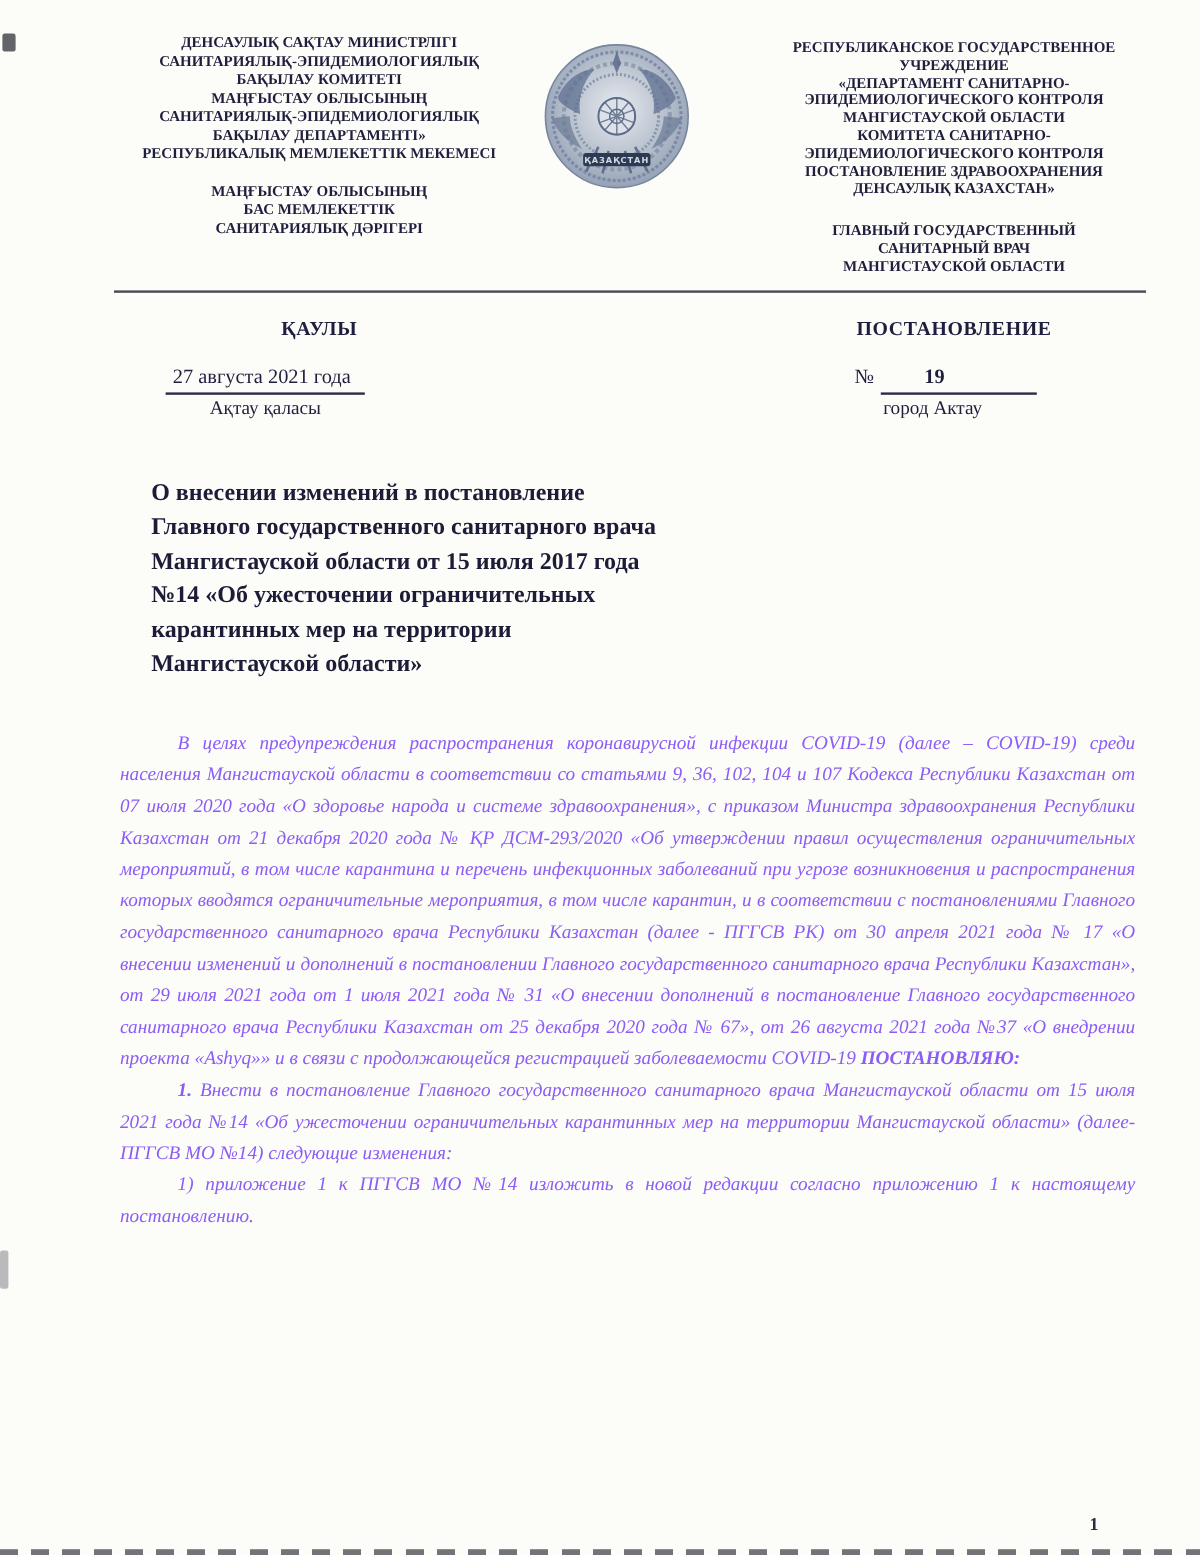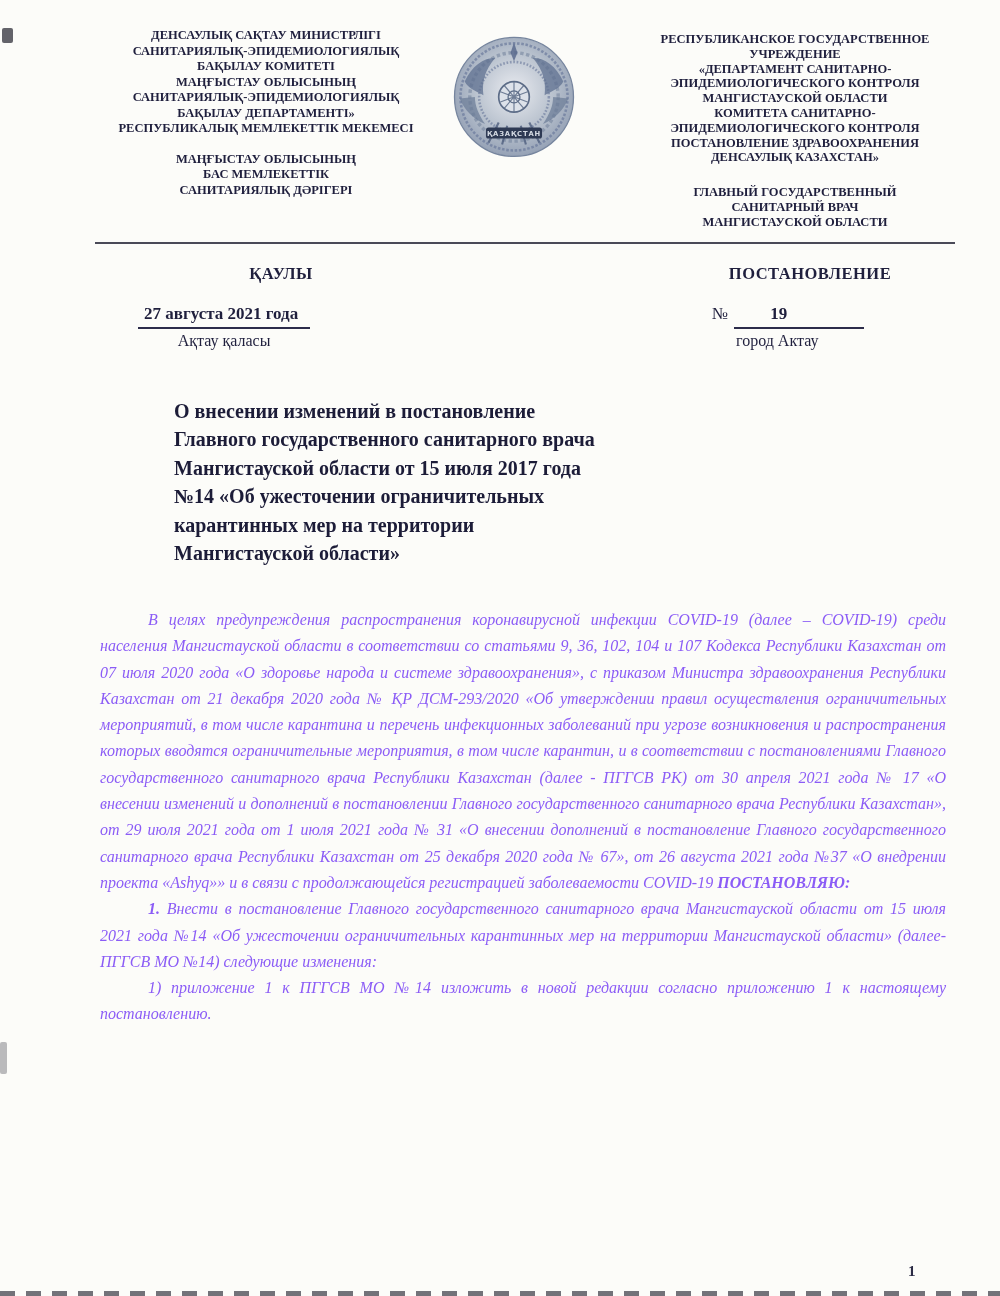--- a/index.html
+++ b/index.html
@@ -34,53 +34,51 @@
     position: absolute;
     top: 242px; left: 95px; width: 860px; height: 2px;
     background: #4a4a58;
   }
 
   
   .doctype-row {
     position: absolute;
     top: 264px; left: 0; right: 0;
     display: flex;
-    justify-content: center;
   }
   .doctype { font-weight: bold; font-size: 16.5px; letter-spacing: .5px; }
   .doctype-kk { margin-left: 86px; width: 360px; text-align: center; }
   .doctype-ru { margin-left: 174px; width: 350px; text-align: center; }
 
   
   .meta-left {
     position: absolute; top: 304px; left: 138px; text-align: center;
   }
   .meta-date {
-    font-weight: bold; font-size: 17px;
+    font-weight: normal; font-size: 17px;
     border-bottom: 2px solid #2c2c4a;
     padding: 0 12px 3px 6px;
     display: inline-block;
   }
   .meta-place { font-size: 16px; margin-top: 3px; }
   .meta-right { position: absolute; top: 304px; left: 712px; }
   .number-line { font-size: 17px; white-space: nowrap; }
   .num-field {
     display: inline-block; width: 130px;
     border-bottom: 2px solid #2c2c4a;
     font-weight: bold; padding: 0 0 3px 36px;
     margin-left: 6px;
   }
   .meta-right .meta-place { margin-left: 24px; }
 
   
   .title-block {
     position: absolute; top: 397px; left: 126px; width: 580px;
     font-weight: bold; font-size: 20px; line-height: 28.4px;
     color: #1c1c38;
-    margin-left: 48px;
   }
 
   
   .body-block {
     position: absolute; top: 607px; left: 100px; width: 846px;
     font-size: 16px; line-height: 26.3px;
     text-align: justify;
     color: #8b5cf6;
     font-style: italic;
   }

